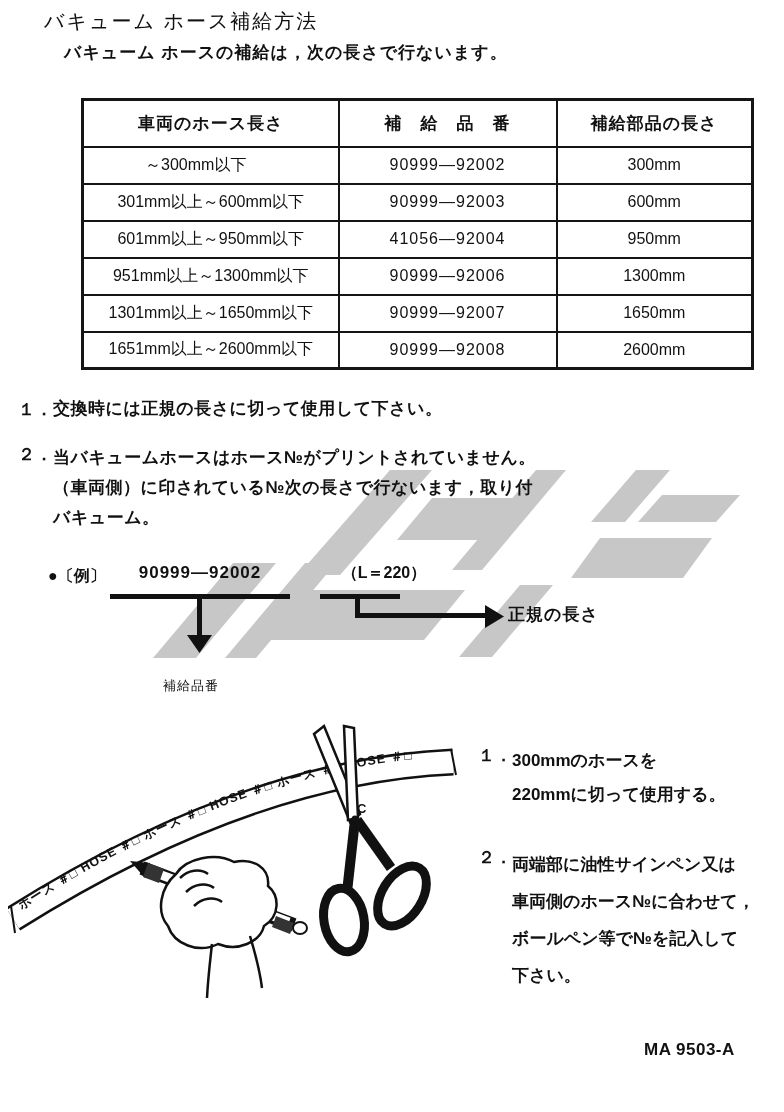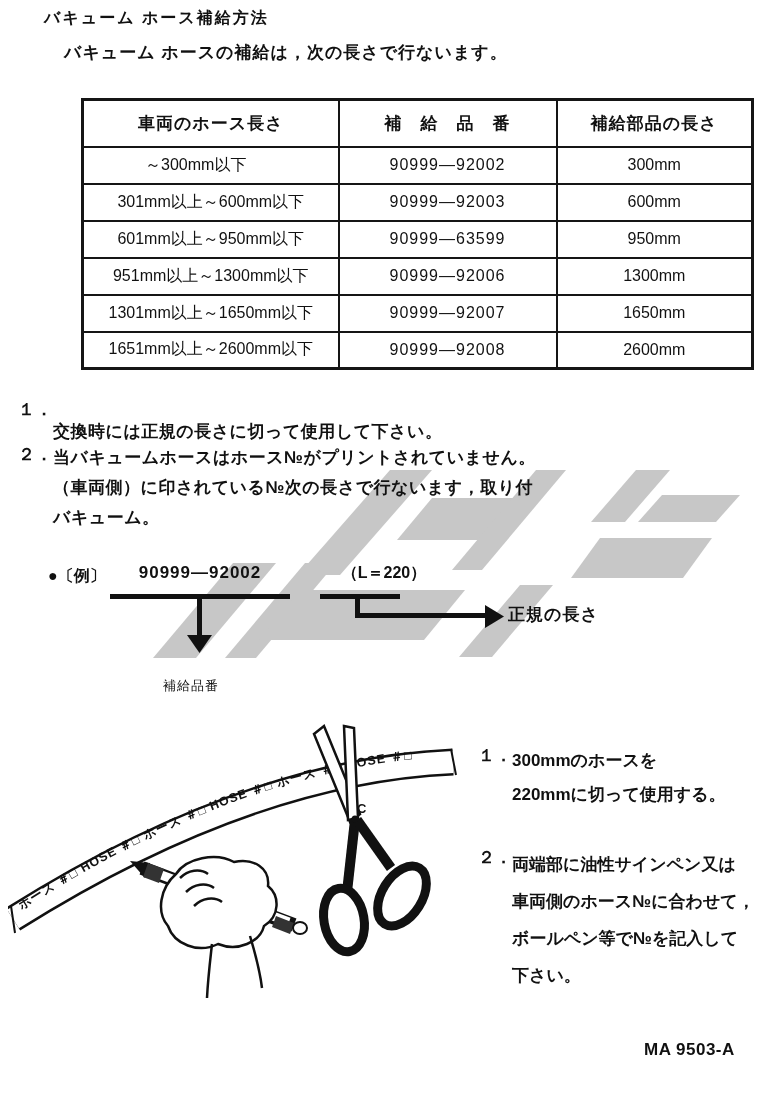--- a/index.html
+++ b/index.html
@@ -6,38 +6,38 @@
   html,body { background:#fff; }
   .page {
     position:relative; width:784px; height:1112px; background:#ffffff;
     font-family:"Liberation Sans","DejaVu Sans",sans-serif; color:#111;
     overflow:hidden;
   }
   .abs { position:absolute; }
   .wm { position:absolute; left:0; top:0; z-index:0; }
   .content { position:absolute; left:0; top:0; width:784px; height:1112px; z-index:1; }
 
-  .title { left:44px; top:8px; font-size:16px; font-weight:bold; letter-spacing:2px; }
+  .title { left:44px; top:8px; font-size:20px; font-weight:normal; letter-spacing:2px; }
   .subtitle { left:64px; top:41px; font-size:17px; font-weight:bold; letter-spacing:1px; }
 
   .tbl-wrap { left:45px; top:98px;padding-left:36px; }
   table.hose { border-collapse:collapse; width:670px; table-layout:fixed; }
   table.hose th, table.hose td { border:2px solid #151515; text-align:center; overflow:hidden; }
   table.hose { border:3px solid #151515; }
   table.hose th { height:47px; font-size:17px; font-weight:bold; letter-spacing:1px; }
   table.hose td { height:37px; font-size:16px; font-weight:500; }
   .col1 { width:256px; } .col2 { width:218px; } .col3 { width:196px; }
   td.r-align { text-align:right; padding-right:30px; }
   td.part { font-size:17px; letter-spacing:1px; }
 
   .note1 { left:18px; top:398px; font-size:17px; font-weight:600; letter-spacing:0.5px; display:flex; }
   .note2 { left:18px; top:443px; font-size:17px; font-weight:600; letter-spacing:0.5px; display:flex; }
   .note-no { white-space:pre; }
   .note-lines div { line-height:30px; }
-  .note1 .note-lines div { line-height:22px;margin-top:23px; }
+  .note1 .note-lines div { line-height:22px; }
 
   .ex-bullet { left:48px; top:566px; font-size:16px; font-weight:600; }
   .ex-part { left:110px; top:563px; width:180px; text-align:center; font-size:17px; font-weight:600; letter-spacing:1px; }
   .ex-len  { left:312px; top:563px; width:96px; text-align:center; font-size:16px; font-weight:600;margin-left:24px; }
   .ex-label-part { left:163px; top:677px; font-size:13px; font-weight:normal; letter-spacing:1px; }
   .ex-label-len  { left:508px; top:603px; font-size:17px; font-weight:bold; letter-spacing:1px; }
   .ex-svg { left:40px; top:560px; }
 
   .illu { left:8px; top:716px; }
 
@@ -94,21 +94,21 @@
           <td class="part">90999—92002</td>
           <td>300mm</td>
         </tr>
         <tr>
           <td>301mm以上～600mm以下</td>
           <td class="part">90999—92003</td>
           <td>600mm</td>
         </tr>
         <tr>
           <td>601mm以上～950mm以下</td>
-          <td class="part">90999—63599</td>
+          <td class="part">41056—92004</td>
           <td>950mm</td>
         </tr>
         <tr>
           <td>951mm以上～1300mm以下</td>
           <td class="part">90999—92006</td>
           <td>1300mm</td>
         </tr>
         <tr>
           <td>1301mm以上～1650mm以下</td>
           <td class="part">90999—92007</td>

